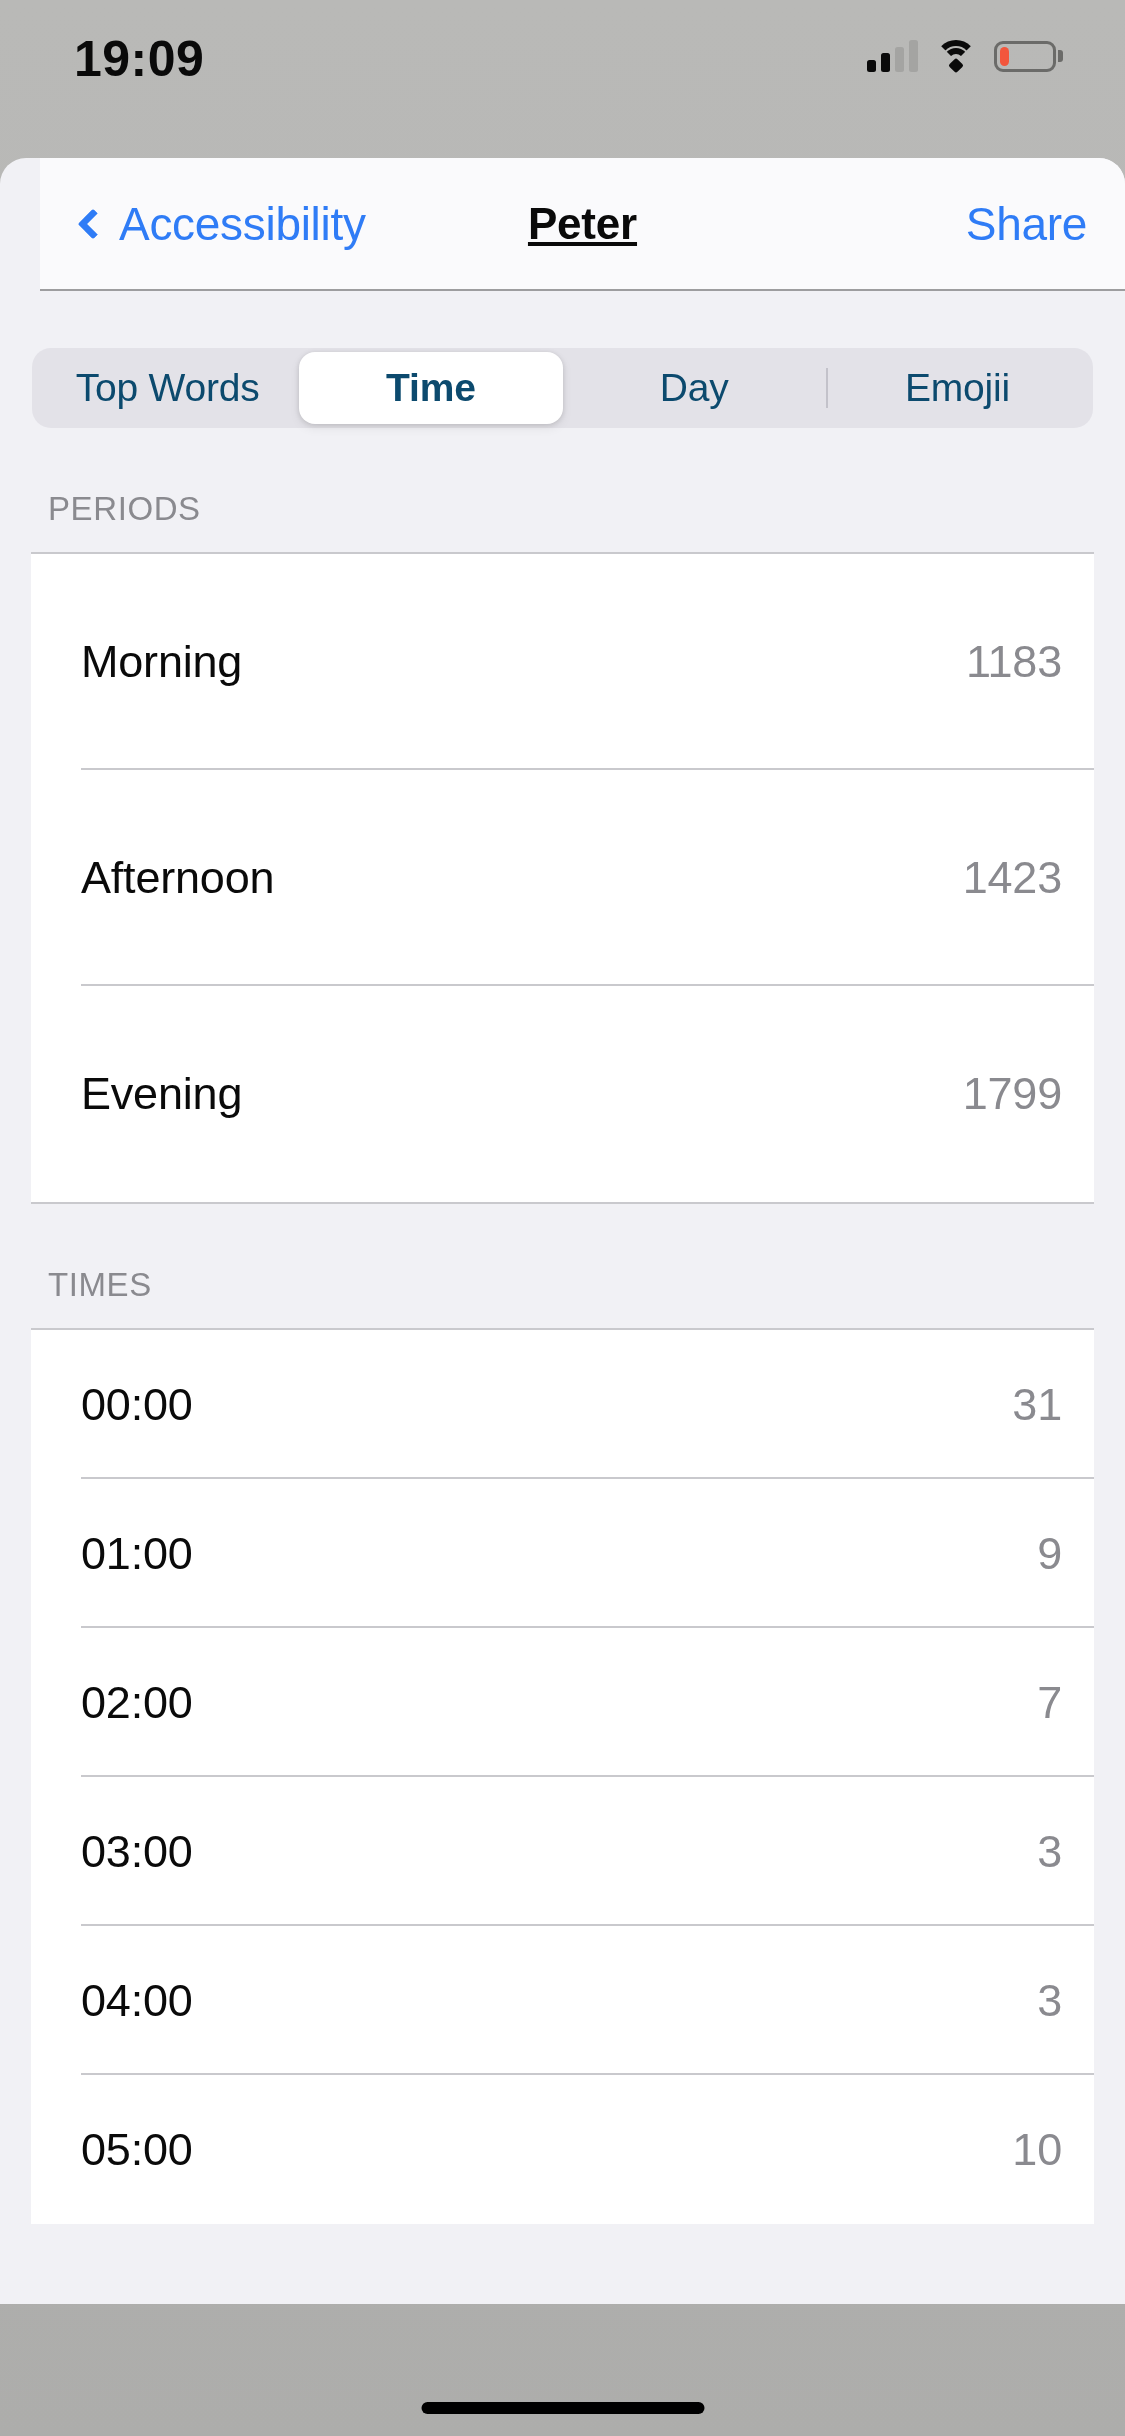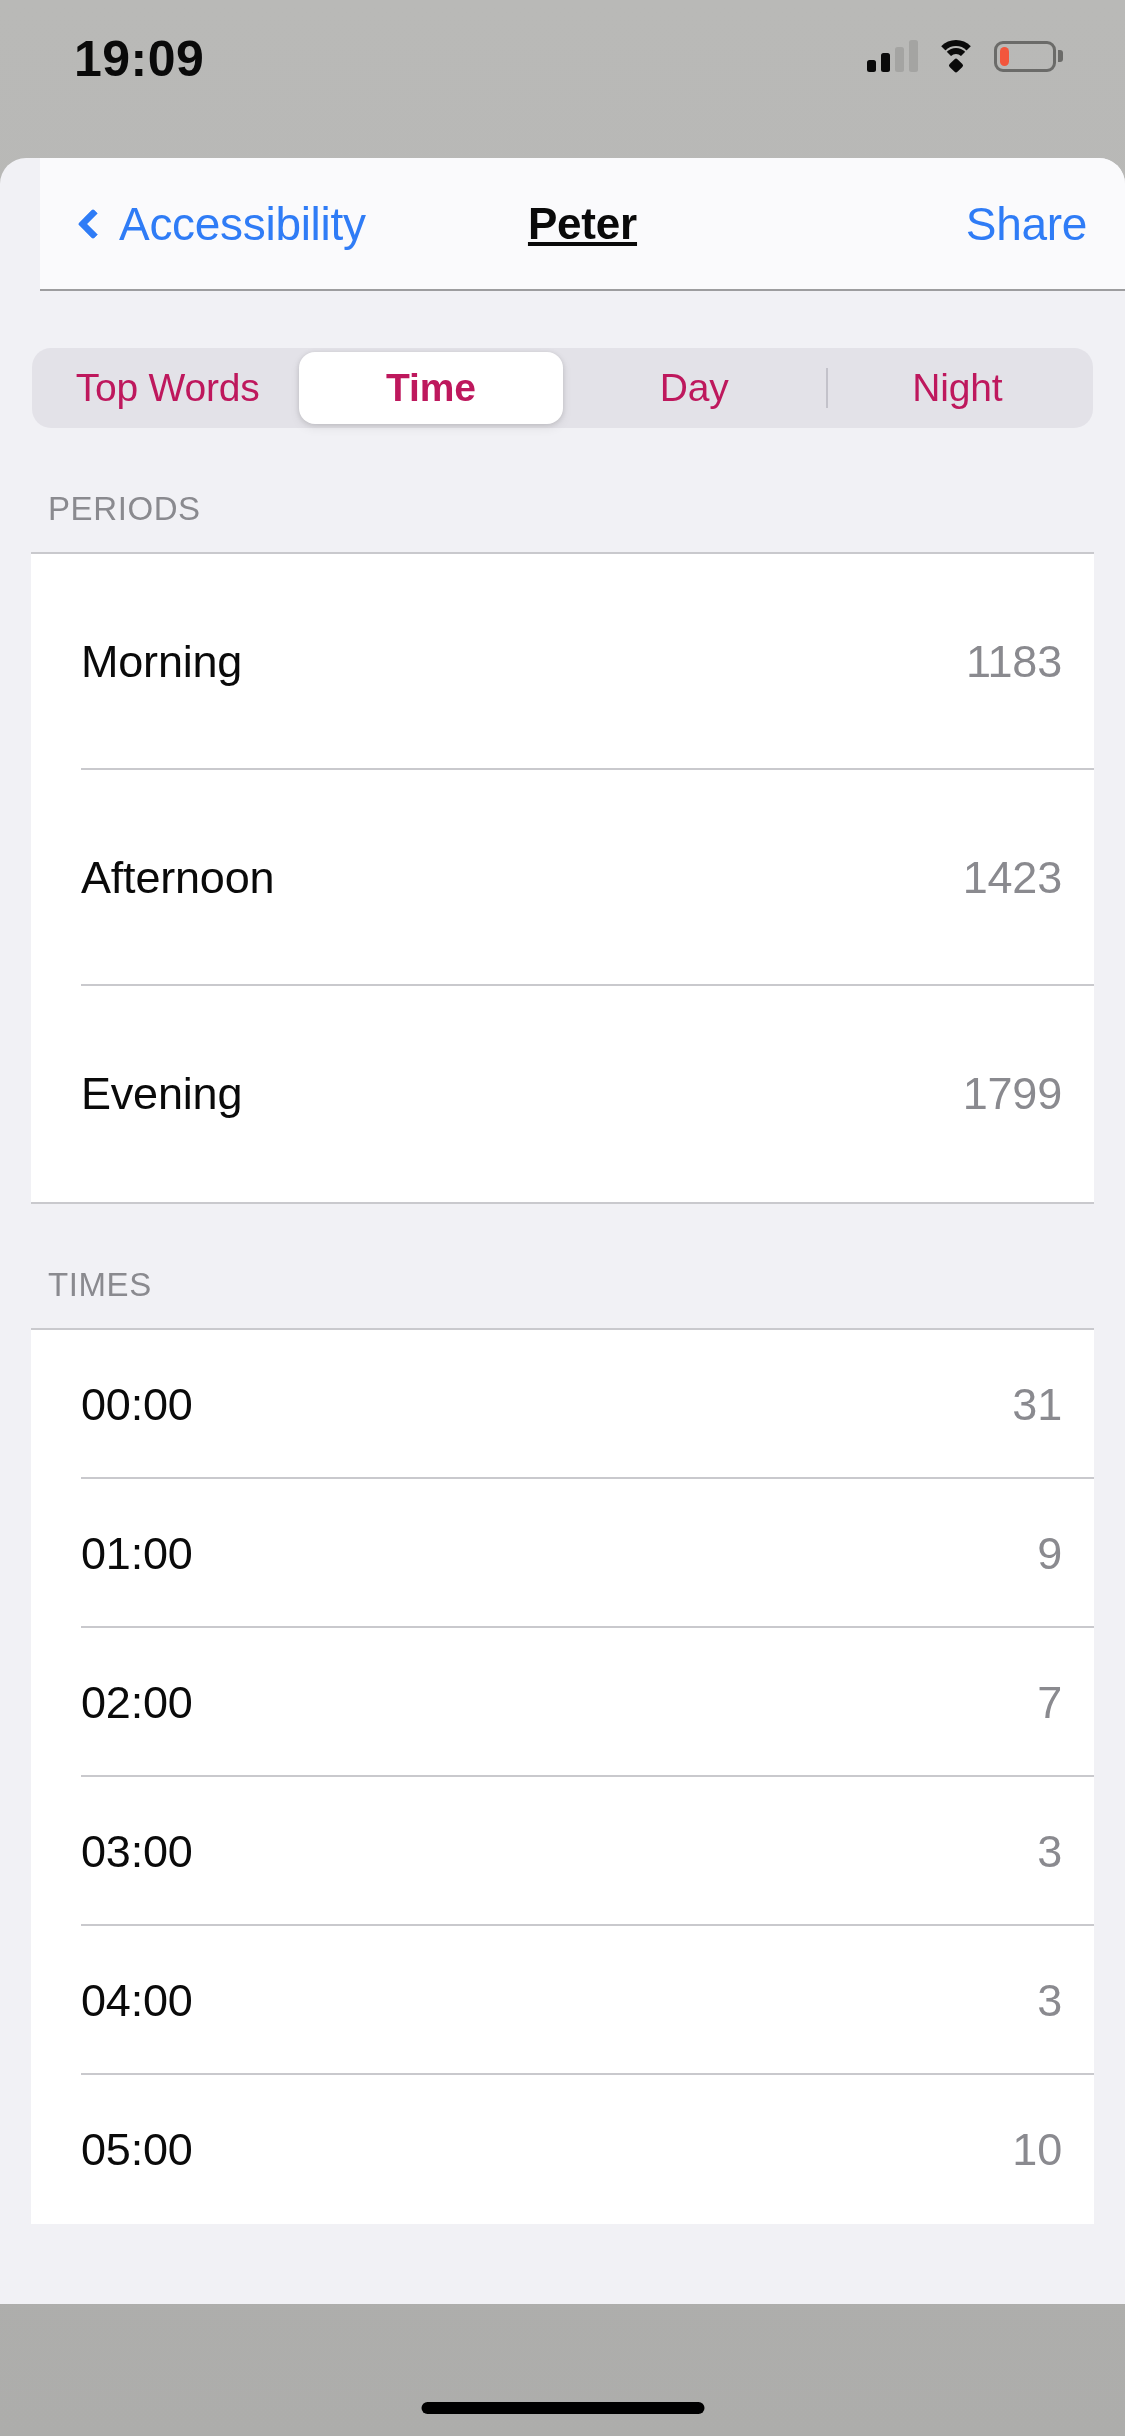--- a/index.html
+++ b/index.html
@@ -90,21 +90,21 @@
   }
 
   
   .seg-wrap { padding:57px 32px 0 32px; }
   .segmented {
     height:80px; background:#e3e2e8; border-radius:19px;
     display:flex; align-items:center; padding:4px; position:relative;
   }
   .seg {
     flex:1; height:100%; display:flex; align-items:center; justify-content:center;
-    font-size:39px; color:#be185d; letter-spacing:-0.2px;
+    font-size:39px; color:#0c4a6e; letter-spacing:-0.2px;
     border-radius:16px; position:relative; cursor:pointer;
   }
   .seg.selected {
     background:#ffffff;
     box-shadow:0 1px 5px rgba(0,0,0,0.13), 0 4px 11px rgba(0,0,0,0.07);
     font-weight:600;
   }
   .seg.divided::before {
     content:""; position:absolute; left:0; top:16px; bottom:16px;
     width:2px; background:#c3c2ca;
@@ -174,21 +174,21 @@
     </div>
     <div class="nav-title">Peter</div>
     <div class="nav-action">Share</div>
   </div>
 
   <div class="seg-wrap">
     <div class="segmented">
       <div class="seg">Top Words</div>
       <div class="seg selected">Time</div>
       <div class="seg">Day</div>
-      <div class="seg divided">Night</div>
+      <div class="seg divided">Emojii</div>
     </div>
   </div>
 
   <div class="section-header">PERIODS</div>
   <div class="card">
     <div class="row">
       <span class="row-label">Morning</span>
       <span class="row-value">1183</span>
     </div>
     <div class="row">

